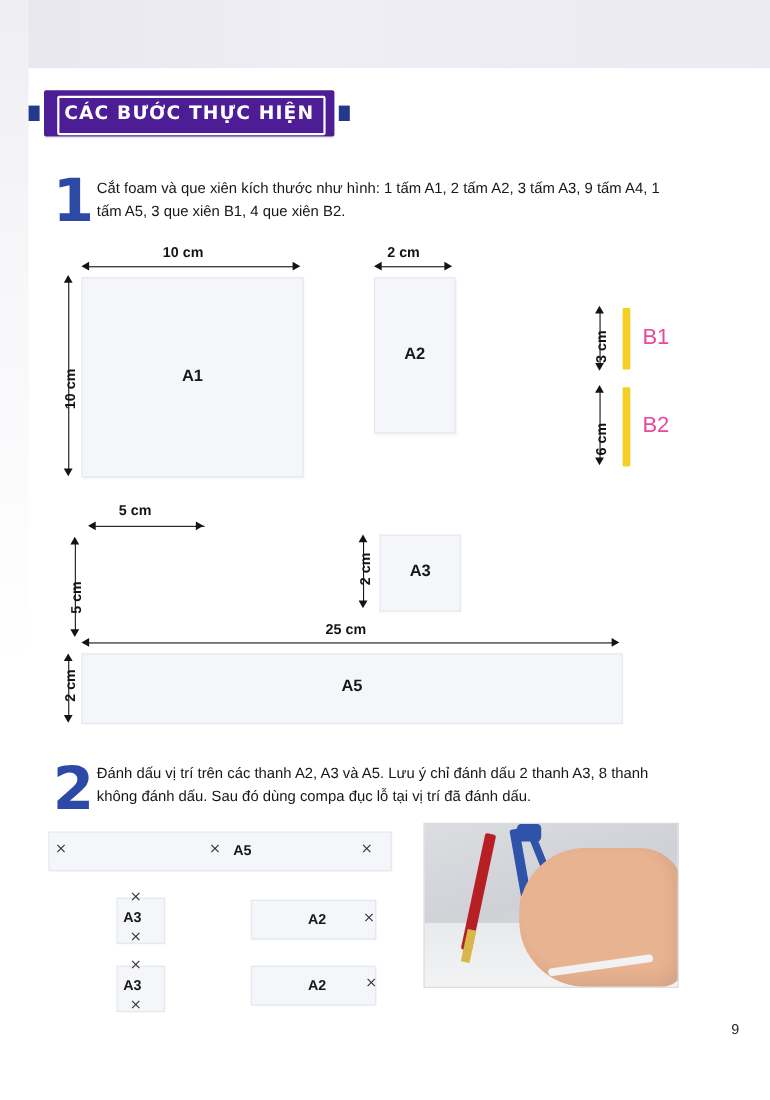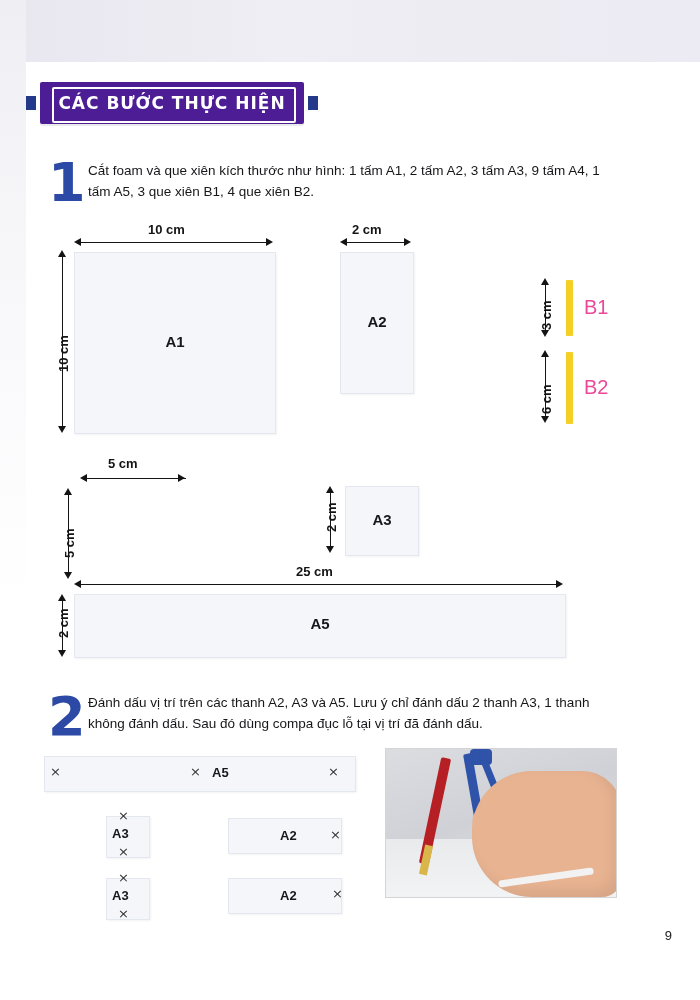--- a/index.html
+++ b/index.html
@@ -207,21 +207,21 @@
   <div class="dim-h" style="left:78px;top:584px;width:482px;"></div>
   <div class="arrow arr-l" style="left:74px;top:580px;"></div>
   <div class="arrow arr-r" style="left:556px;top:580px;"></div>
   <div class="dim-text" style="left:276px;top:564px;margin-left:20px;">25 cm</div>
   <div class="dim-v" style="left:62px;top:600px;height:52px;"></div>
   <div class="arrow arr-u" style="left:58px;top:594px;"></div>
   <div class="arrow arr-d" style="left:58px;top:650px;"></div>
   <div class="dim-text vert" style="left:56px;top:638px;">2 cm</div>
 
   <div class="step-num" style="left:48px;top:690px;">2</div>
-  <div class="step-text" style="left:88px;top:692px;width:520px;">Đánh dấu vị trí trên các thanh A2, A3 và A5. Lưu ý chỉ đánh dấu 2 thanh A3, 1 thanh không đánh dấu. Sau đó dùng compa đục lỗ tại vị trí đã đánh dấu.</div>
+  <div class="step-text" style="left:88px;top:692px;width:520px;">Đánh dấu vị trí trên các thanh A2, A3 và A5. Lưu ý chỉ đánh dấu 2 thanh A3, 8 thanh không đánh dấu. Sau đó dùng compa đục lỗ tại vị trí đã đánh dấu.</div>
 
   <div class="foam" style="left:44px;top:756px;width:310px;height:34px;"></div>
   <div class="mark-x" style="left:50px;top:764px;">×</div>
   <div class="mark-x" style="left:190px;top:764px;">×</div>
   <div class="mark-x" style="left:328px;top:764px;">×</div>
   <div class="piece-label" style="left:212px;top:765px;">A5</div>
 
   <div class="foam" style="left:106px;top:816px;width:42px;height:40px;"></div>
   <div class="mark-x" style="left:118px;top:808px;">×</div>
   <div class="mark-x" style="left:118px;top:844px;">×</div>

